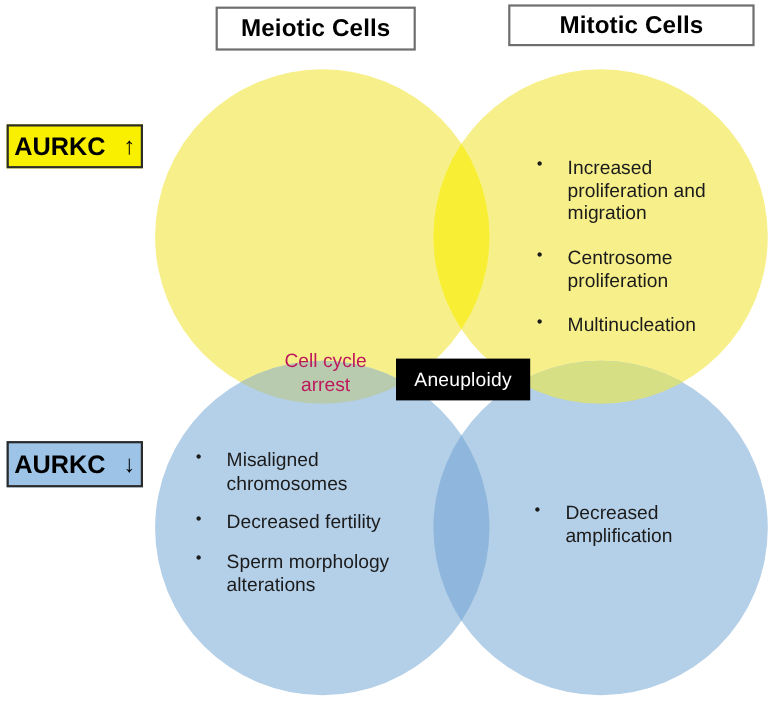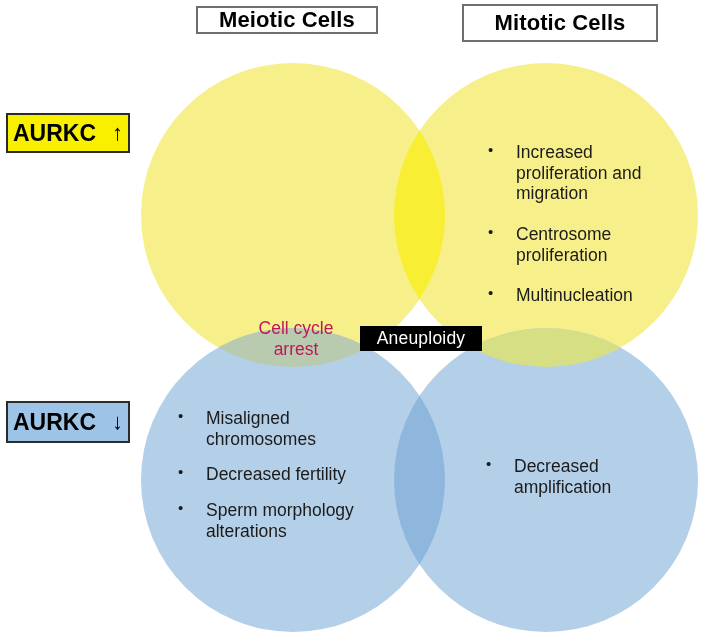--- a/index.html
+++ b/index.html
@@ -27,22 +27,22 @@
     border: 2px solid #6e6e6e;
     display: flex;
     align-items: center;
     justify-content: center;
     font-weight: bold;
     font-size: 22px;
     color: #000000;
     letter-spacing: 0.1px;
     z-index: 40;
   }
-  #hdr-meiotic { left: 196px; top: 6px;  width: 182px; height: 28px; }
-  #hdr-mitotic { left: 462px; top: 4px;  width: 196px; height: 38px; }
+  #hdr-meiotic { left: 196px; top: 6px;  width: 182px; height: 40px; }
+  #hdr-mitotic { left: 462px; top: 4px;  width: 224px; height: 38px; }
 
   
   .aurkc-tag {
     position: absolute;
     box-sizing: border-box;
     border: 2px solid #2b2b2b;
     display: flex;
     align-items: center;
     justify-content: center;
     font-weight: bold;
@@ -116,21 +116,21 @@
     color: #be185d;
   }
 
   
   #badge-aneuploidy {
     position: absolute;
     z-index: 30;
     left: 360px;
     top: 326px;
     width: 122px;
-    height: 25px;
+    height: 38px;
     background: #000000;
     color: #ffffff;
     display: flex;
     align-items: center;
     justify-content: center;
     font-size: 17.5px;
     letter-spacing: 0.2px;
   }
 </style>
 </head>

